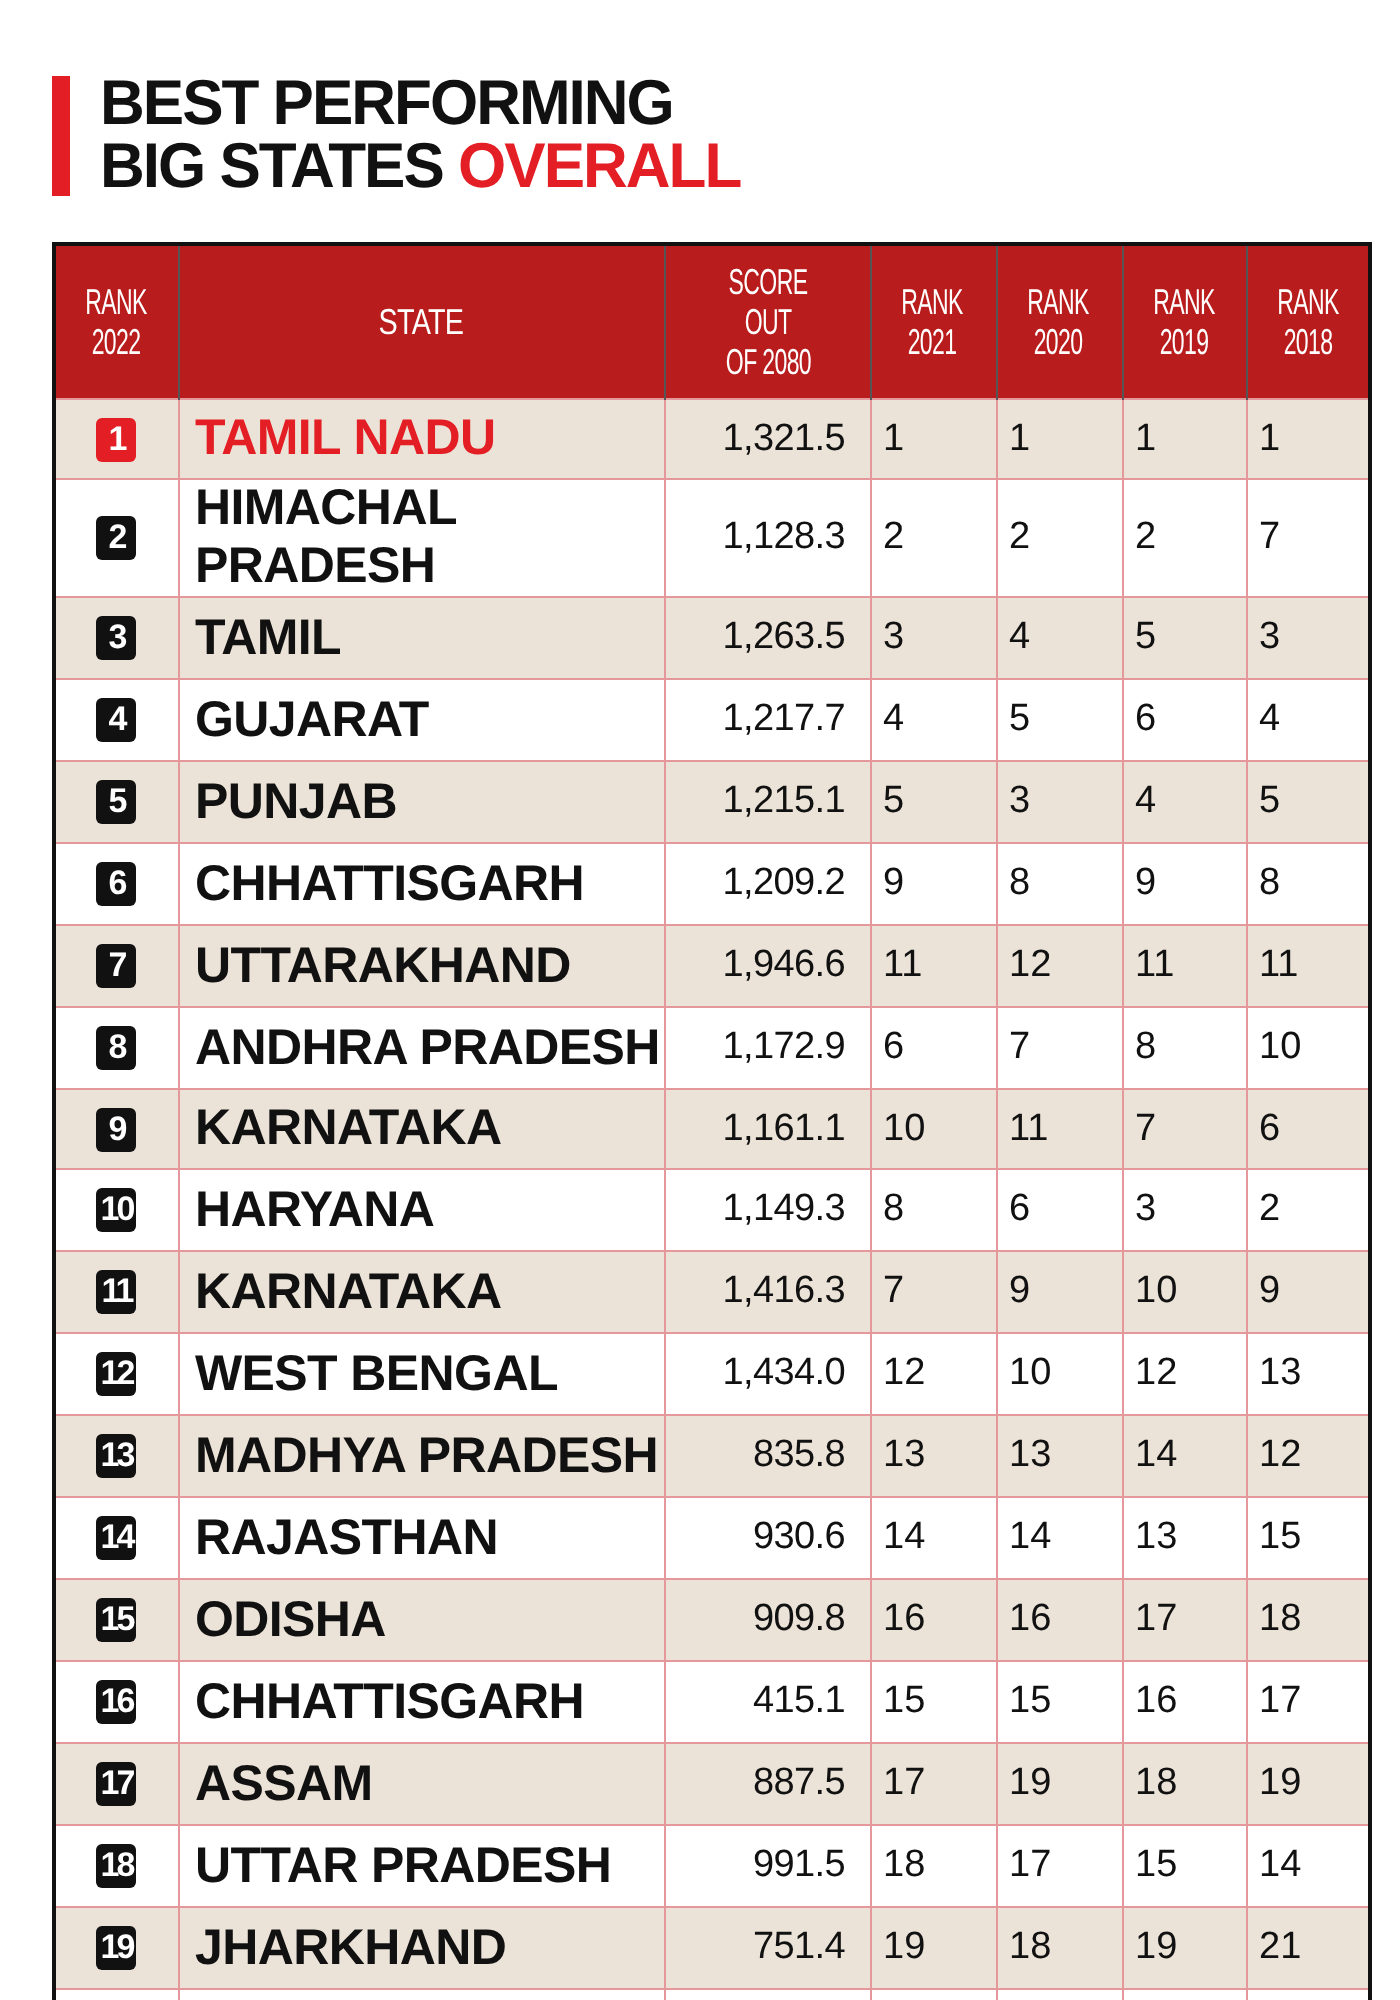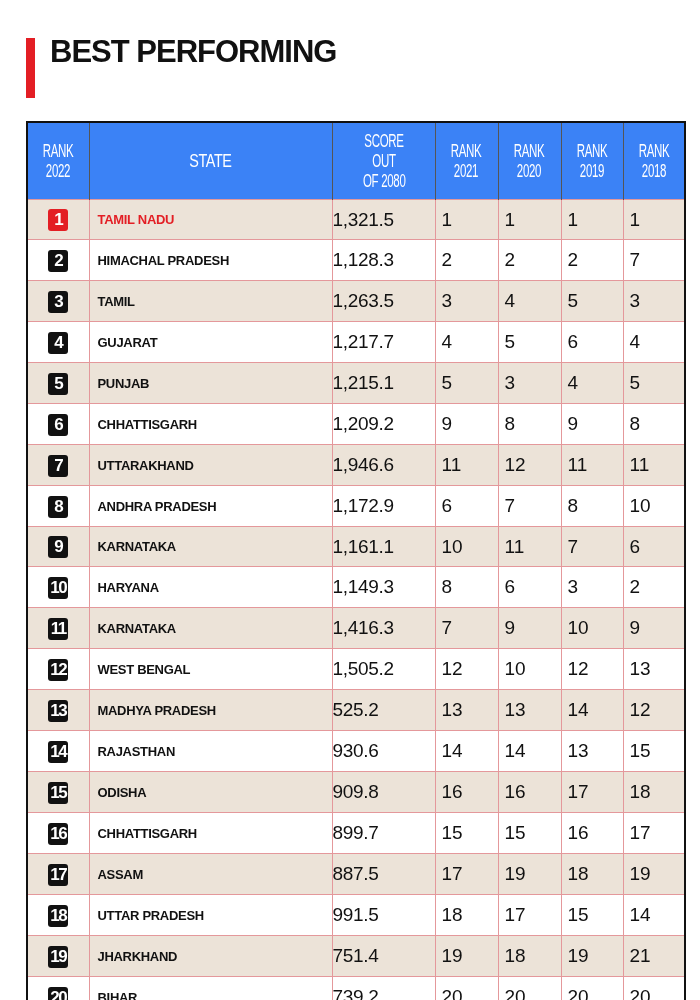--- a/index.html
+++ b/index.html
@@ -2,40 +2,41 @@
 <html><head>
 <meta charset="utf-8">
 <style>
   html, body { margin: 0; padding: 0; background: #ffffff; }
   body { width: 700px; height: 1000px; position: relative; overflow: hidden; font-family: "Liberation Sans", sans-serif; }
   .title-wrap { position: absolute; left: 26px; top: 36px; }
   .title-bar { position: absolute; left: 0; top: 2px; width: 9px; height: 60px; background: #e31e24; }
   .title { position: absolute; left: 24px; top: 0; font-family: "Liberation Sans", sans-serif; font-weight: 700; font-size: 31px; line-height: 31px; color: #111; letter-spacing: -1px; white-space: nowrap; transform: scaleY(1.02); }
   .title .accent { color: #e31e24; }
   .tbl { position: absolute; left: 26px; top: 121px; width: 658px; border-collapse: collapse; border: 2px solid #111; table-layout: fixed; }
-  .tbl th { background: #3b82f6; color: #fff; font-family: "Liberation Sans", sans-serif; font-weight: 400; font-size: 18px; line-height: 20px; height: 76px; padding: 0; text-align: center; border-right: 1px solid #555; transform-origin: center; letter-spacing: -0.5px; }
+  .tbl th { background: #b91c1c; color: #fff; font-family: "Liberation Sans", sans-serif; font-weight: 400; font-size: 18px; line-height: 20px; height: 76px; padding: 0; text-align: center; border-right: 1px solid #555; transform-origin: center; letter-spacing: -0.5px; }
   .tbl th span { display: inline-block; transform: scaleX(0.8); }
   .tbl th:last-child { border-right: none; }
   .tbl td { border: 1px solid #e4989b; padding: 0; font-size: 19px; color: #111; height: 39px; }
   .tbl tr.shade td { background: #ece3d8; }
   .tbl td.rankcell { text-align: center; }
   .badge { display: inline-block; width: 20px; height: 22px; line-height: 22px; background: #111; color: #fff; border-radius: 3px; font-weight: 700; font-size: 17px; text-align: center; letter-spacing: -1.5px; }
   .badge.red { background: #e31e24; }
-  .tbl td.state { font-weight: 700; padding-left: 8px; letter-spacing: -0.3px; font-size: 13px; }
+  .tbl td.state { font-weight: 700; padding-left: 8px; letter-spacing: -0.3px; font-size: 25px; }
   .tbl td.state.red { color: #e31e24; }
-  .tbl td.score { text-align: left; padding-right: 12px; letter-spacing: -0.3px; }
+  .tbl td.score { text-align: right; padding-right: 12px; letter-spacing: -0.3px; }
   .tbl td.yr { padding-left: 6px; }
 </style>
 </head>
 <body>
 
 <div class="title-wrap">
   <div class="title-bar"></div>
   <div class="title">
     <div>BEST PERFORMING</div>
+    <div><span>BIG STATES </span><span class="accent">OVERALL</span></div>
   </div>
 </div>
 
 <table class="tbl">
   <colgroup>
     <col style="width:62px">
       <col style="width:243px">
       <col style="width:103px">
       <col style="width:63px">
       <col style="width:63px">
@@ -149,30 +150,30 @@
         <td class="state">KARNATAKA</td>
         <td class="score">1,416.3</td>
         <td class="yr">7</td>
         <td class="yr">9</td>
         <td class="yr">10</td>
         <td class="yr">9</td>
       </tr>
       <tr>
         <td class="rankcell" style="height:40px"><span class="badge">12</span></td>
         <td class="state">WEST BENGAL</td>
-        <td class="score">1,505.2</td>
+        <td class="score">1,434.0</td>
         <td class="yr">12</td>
         <td class="yr">10</td>
         <td class="yr">12</td>
         <td class="yr">13</td>
       </tr>
       <tr class="shade">
         <td class="rankcell" style="height:40px"><span class="badge">13</span></td>
         <td class="state">MADHYA PRADESH</td>
-        <td class="score">525.2</td>
+        <td class="score">835.8</td>
         <td class="yr">13</td>
         <td class="yr">13</td>
         <td class="yr">14</td>
         <td class="yr">12</td>
       </tr>
       <tr>
         <td class="rankcell" style="height:40px"><span class="badge">14</span></td>
         <td class="state">RAJASTHAN</td>
         <td class="score">930.6</td>
         <td class="yr">14</td>
@@ -185,21 +186,21 @@
         <td class="state">ODISHA</td>
         <td class="score">909.8</td>
         <td class="yr">16</td>
         <td class="yr">16</td>
         <td class="yr">17</td>
         <td class="yr">18</td>
       </tr>
       <tr>
         <td class="rankcell" style="height:40px"><span class="badge">16</span></td>
         <td class="state">CHHATTISGARH</td>
-        <td class="score">899.7</td>
+        <td class="score">415.1</td>
         <td class="yr">15</td>
         <td class="yr">15</td>
         <td class="yr">16</td>
         <td class="yr">17</td>
       </tr>
       <tr class="shade">
         <td class="rankcell" style="height:40px"><span class="badge">17</span></td>
         <td class="state">ASSAM</td>
         <td class="score">887.5</td>
         <td class="yr">17</td>

